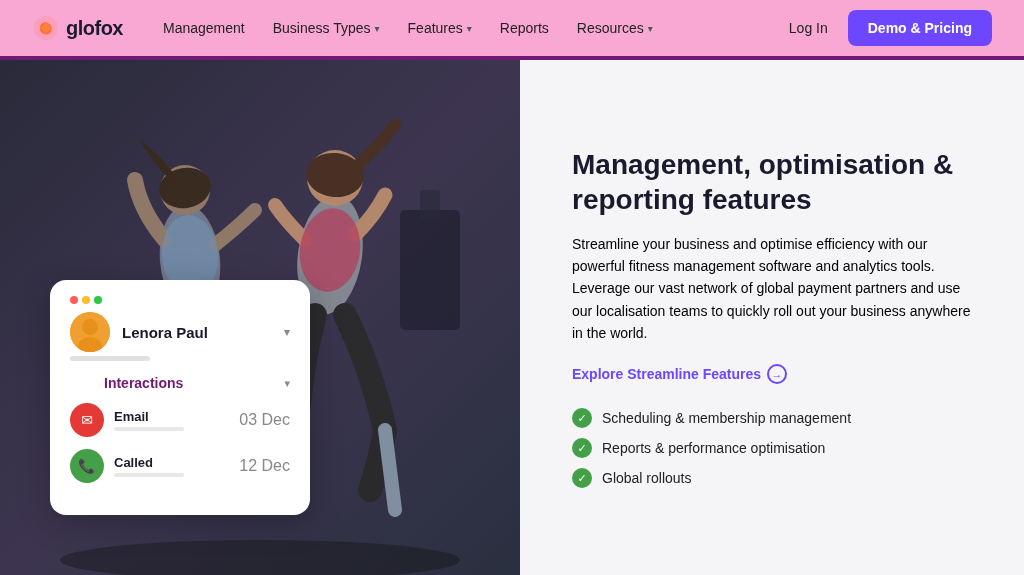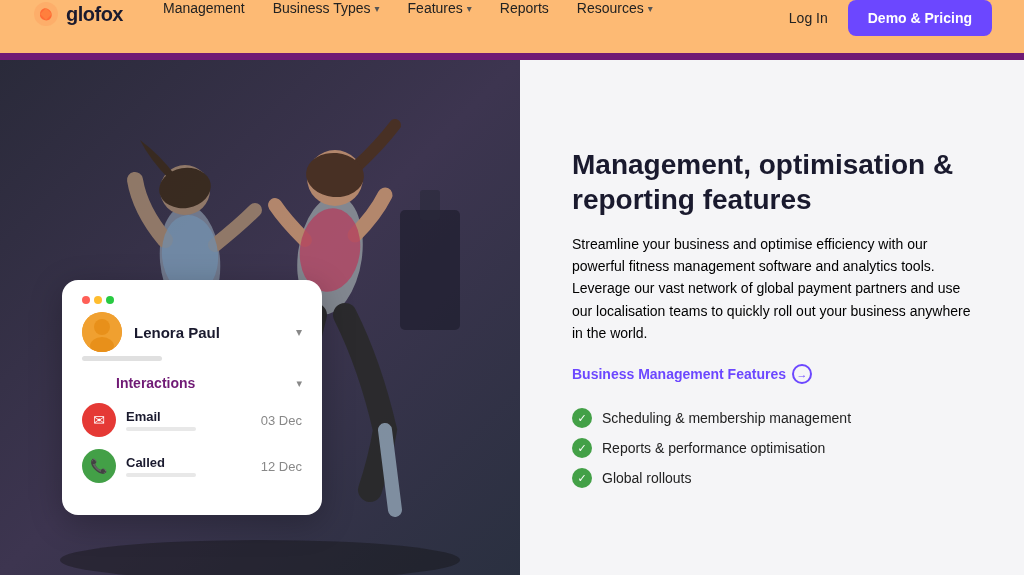--- a/index.html
+++ b/index.html
@@ -1,25 +1,25 @@
 <!DOCTYPE html>
 <html><head>
   <meta charset="utf-8">
   <style>
     * { margin: 0; padding: 0; box-sizing: border-box; }
     body { font-family: -apple-system, BlinkMacSystemFont, 'Segoe UI', sans-serif; background: #f5f5f7; width: 1024px; height: 575px; overflow: hidden; }
 
     
     nav {
-      background: #fdba74;
-      display: flex;
-      align-items: flex-start;
+      background: #f9a8d4;
+      display: flex;
+      align-items: center;
       padding: 0 32px;
       height: 60px;
-      border-bottom: 7px solid #701a75;
+      border-bottom: 4px solid #701a75;
       gap: 32px;
       position: relative;
       z-index: 10;
     }
     .logo {
       display: flex;
       align-items: center;
       gap: 6px;
       font-size: 20px;
       font-weight: 700;
@@ -90,21 +90,21 @@
       position: relative;
       display: flex;
       align-items: center;
       justify-content: center;
     }
 
     
     .crm-card {
       position: absolute;
       bottom: 60px;
-      left: 62px;
+      left: 50px;
       background: #fff;
       border-radius: 16px;
       padding: 16px 20px 20px;
       width: 260px;
       box-shadow: 0 8px 32px rgba(0,0,0,0.25);
     }
     .card-header {
       display: flex;
       align-items: center;
       gap: 12px;
@@ -187,21 +187,21 @@
       color: #1a1a2e;
     }
     .interaction-bar {
       height: 4px;
       background: #e8e8e8;
       border-radius: 2px;
       width: 70px;
       margin-top: 3px;
     }
     .interaction-date {
-      font-size: 13px;
+      font-size: 16px;
       color: #888;
       white-space: nowrap;
     }
 
     
     .content-area {
       flex: 1;
       padding: 48px 52px;
       background: #f5f5f7;
       display: flex;
@@ -421,21 +421,21 @@
         </div>
       </div>
     </div>
   </div>
 
   <div class="content-area">
     <h2 class="section-title">Management, optimisation &amp; reporting features</h2>
     <p class="section-desc">Streamline your business and optimise efficiency with our powerful fitness management software and analytics tools. Leverage our vast network of global payment partners and use our localisation teams to quickly roll out your business anywhere in the world.</p>
 
     <div class="explore-link">
-      <span>Business Management Features</span>
+      <span>Explore Streamline Features</span>
       <div class="explore-icon">→</div>
     </div>
 
     <div class="features-list">
       <div class="feature-item">
         <div class="check-icon">✓</div>
         <span>Scheduling &amp; membership management</span>
       </div>
       <div class="feature-item">
         <div class="check-icon">✓</div>

